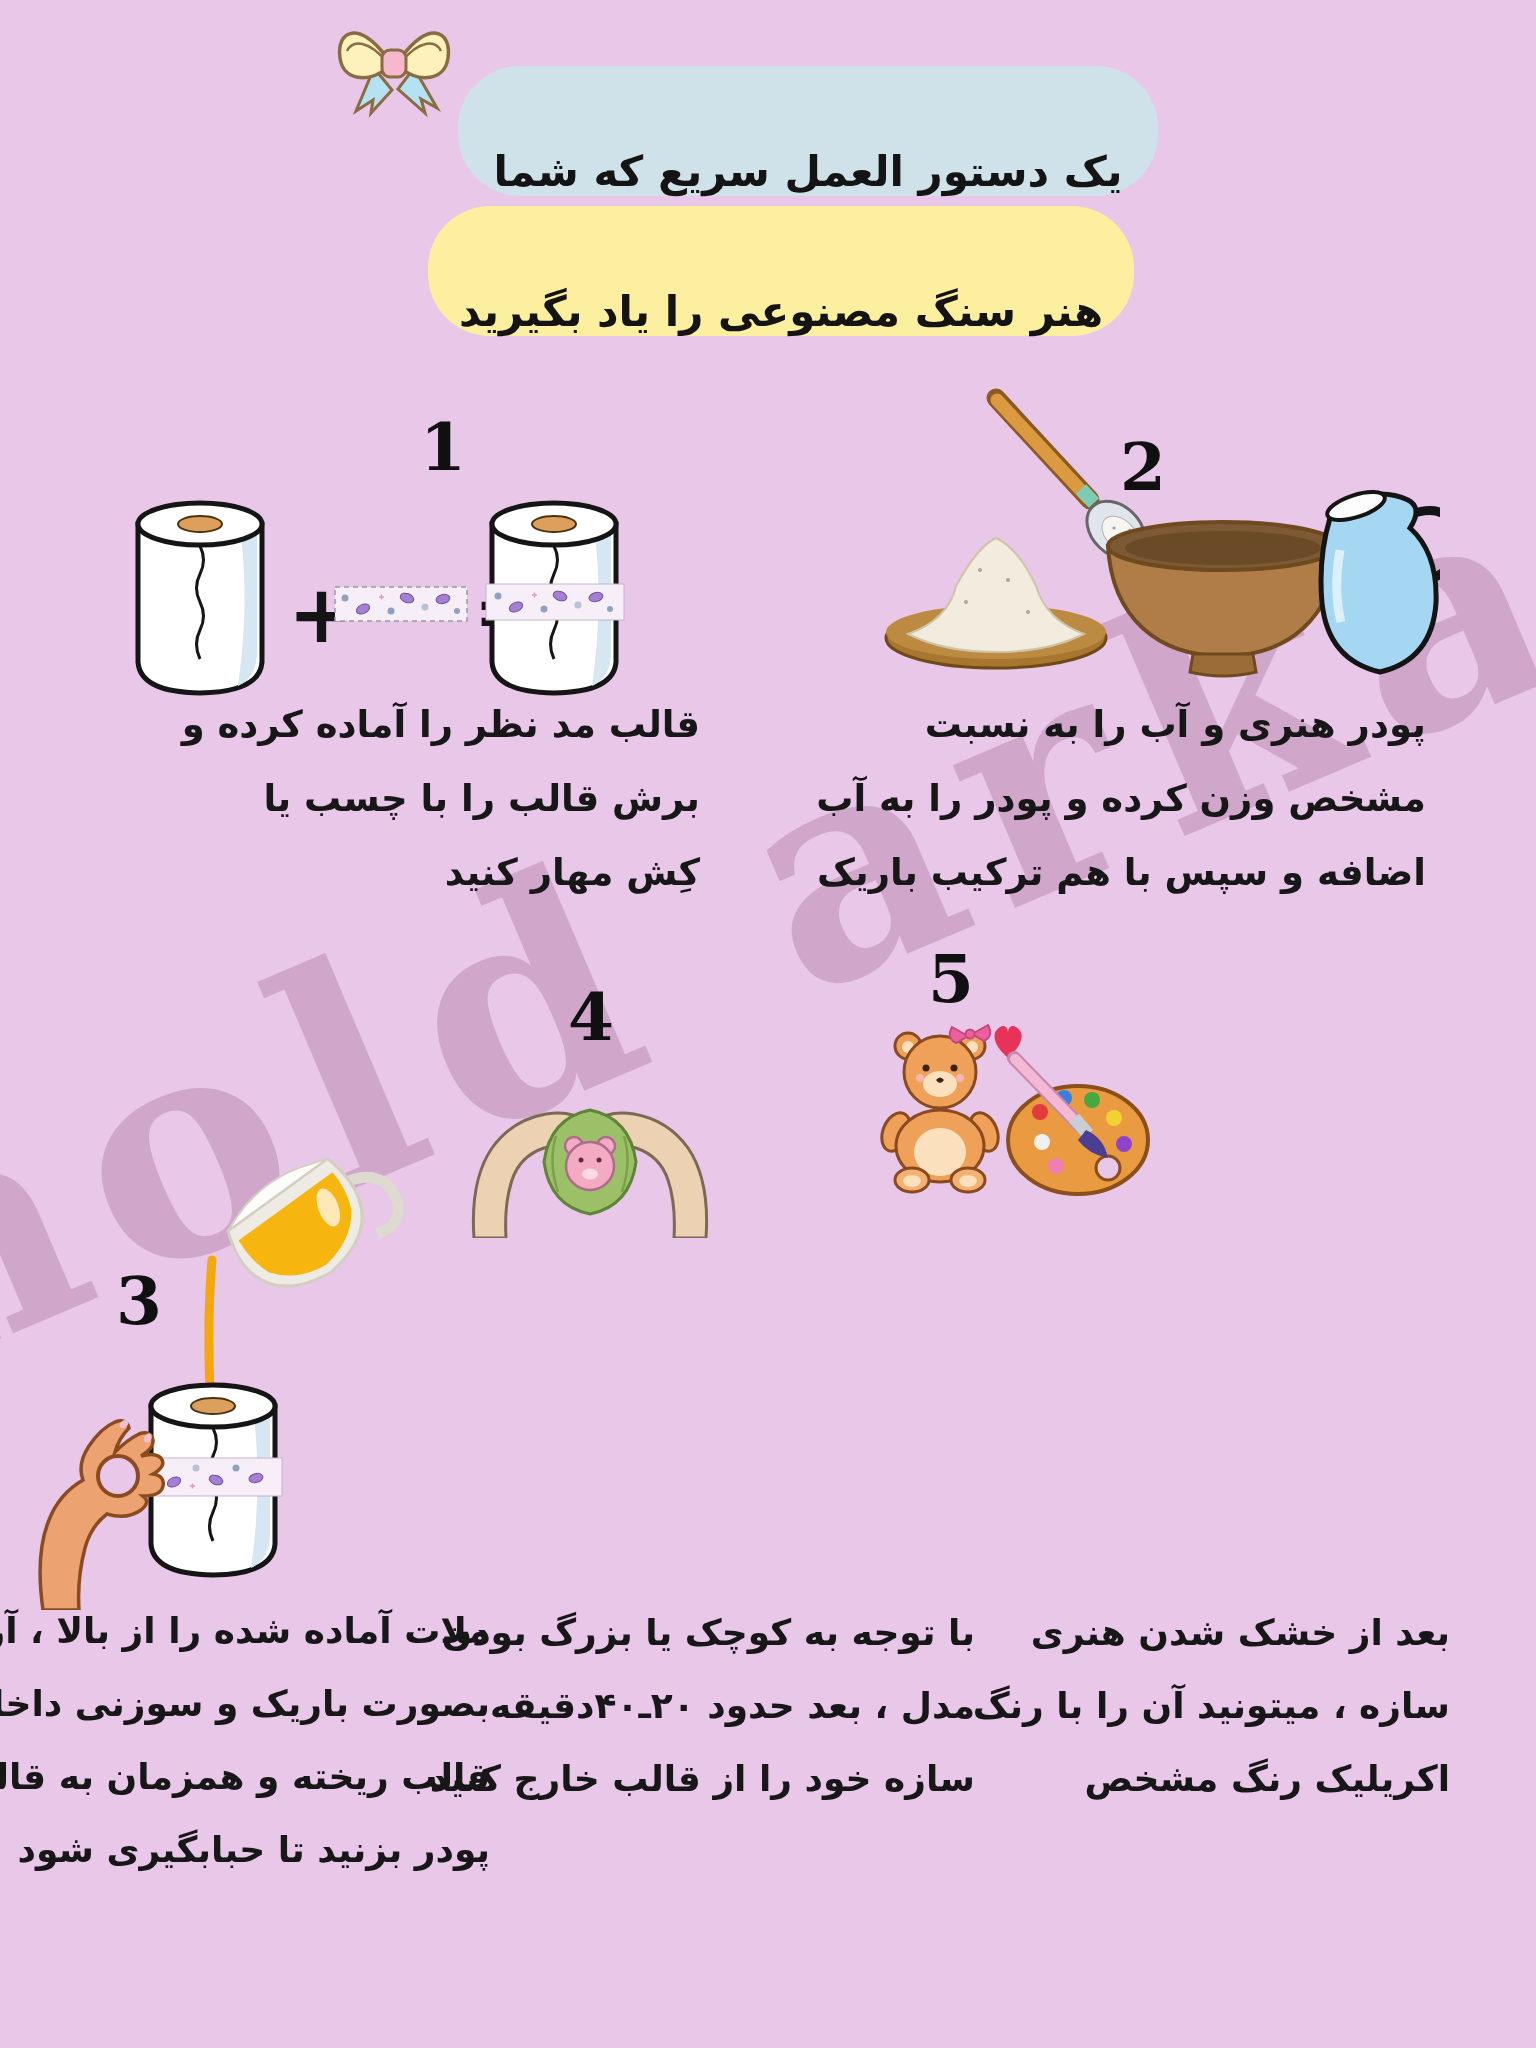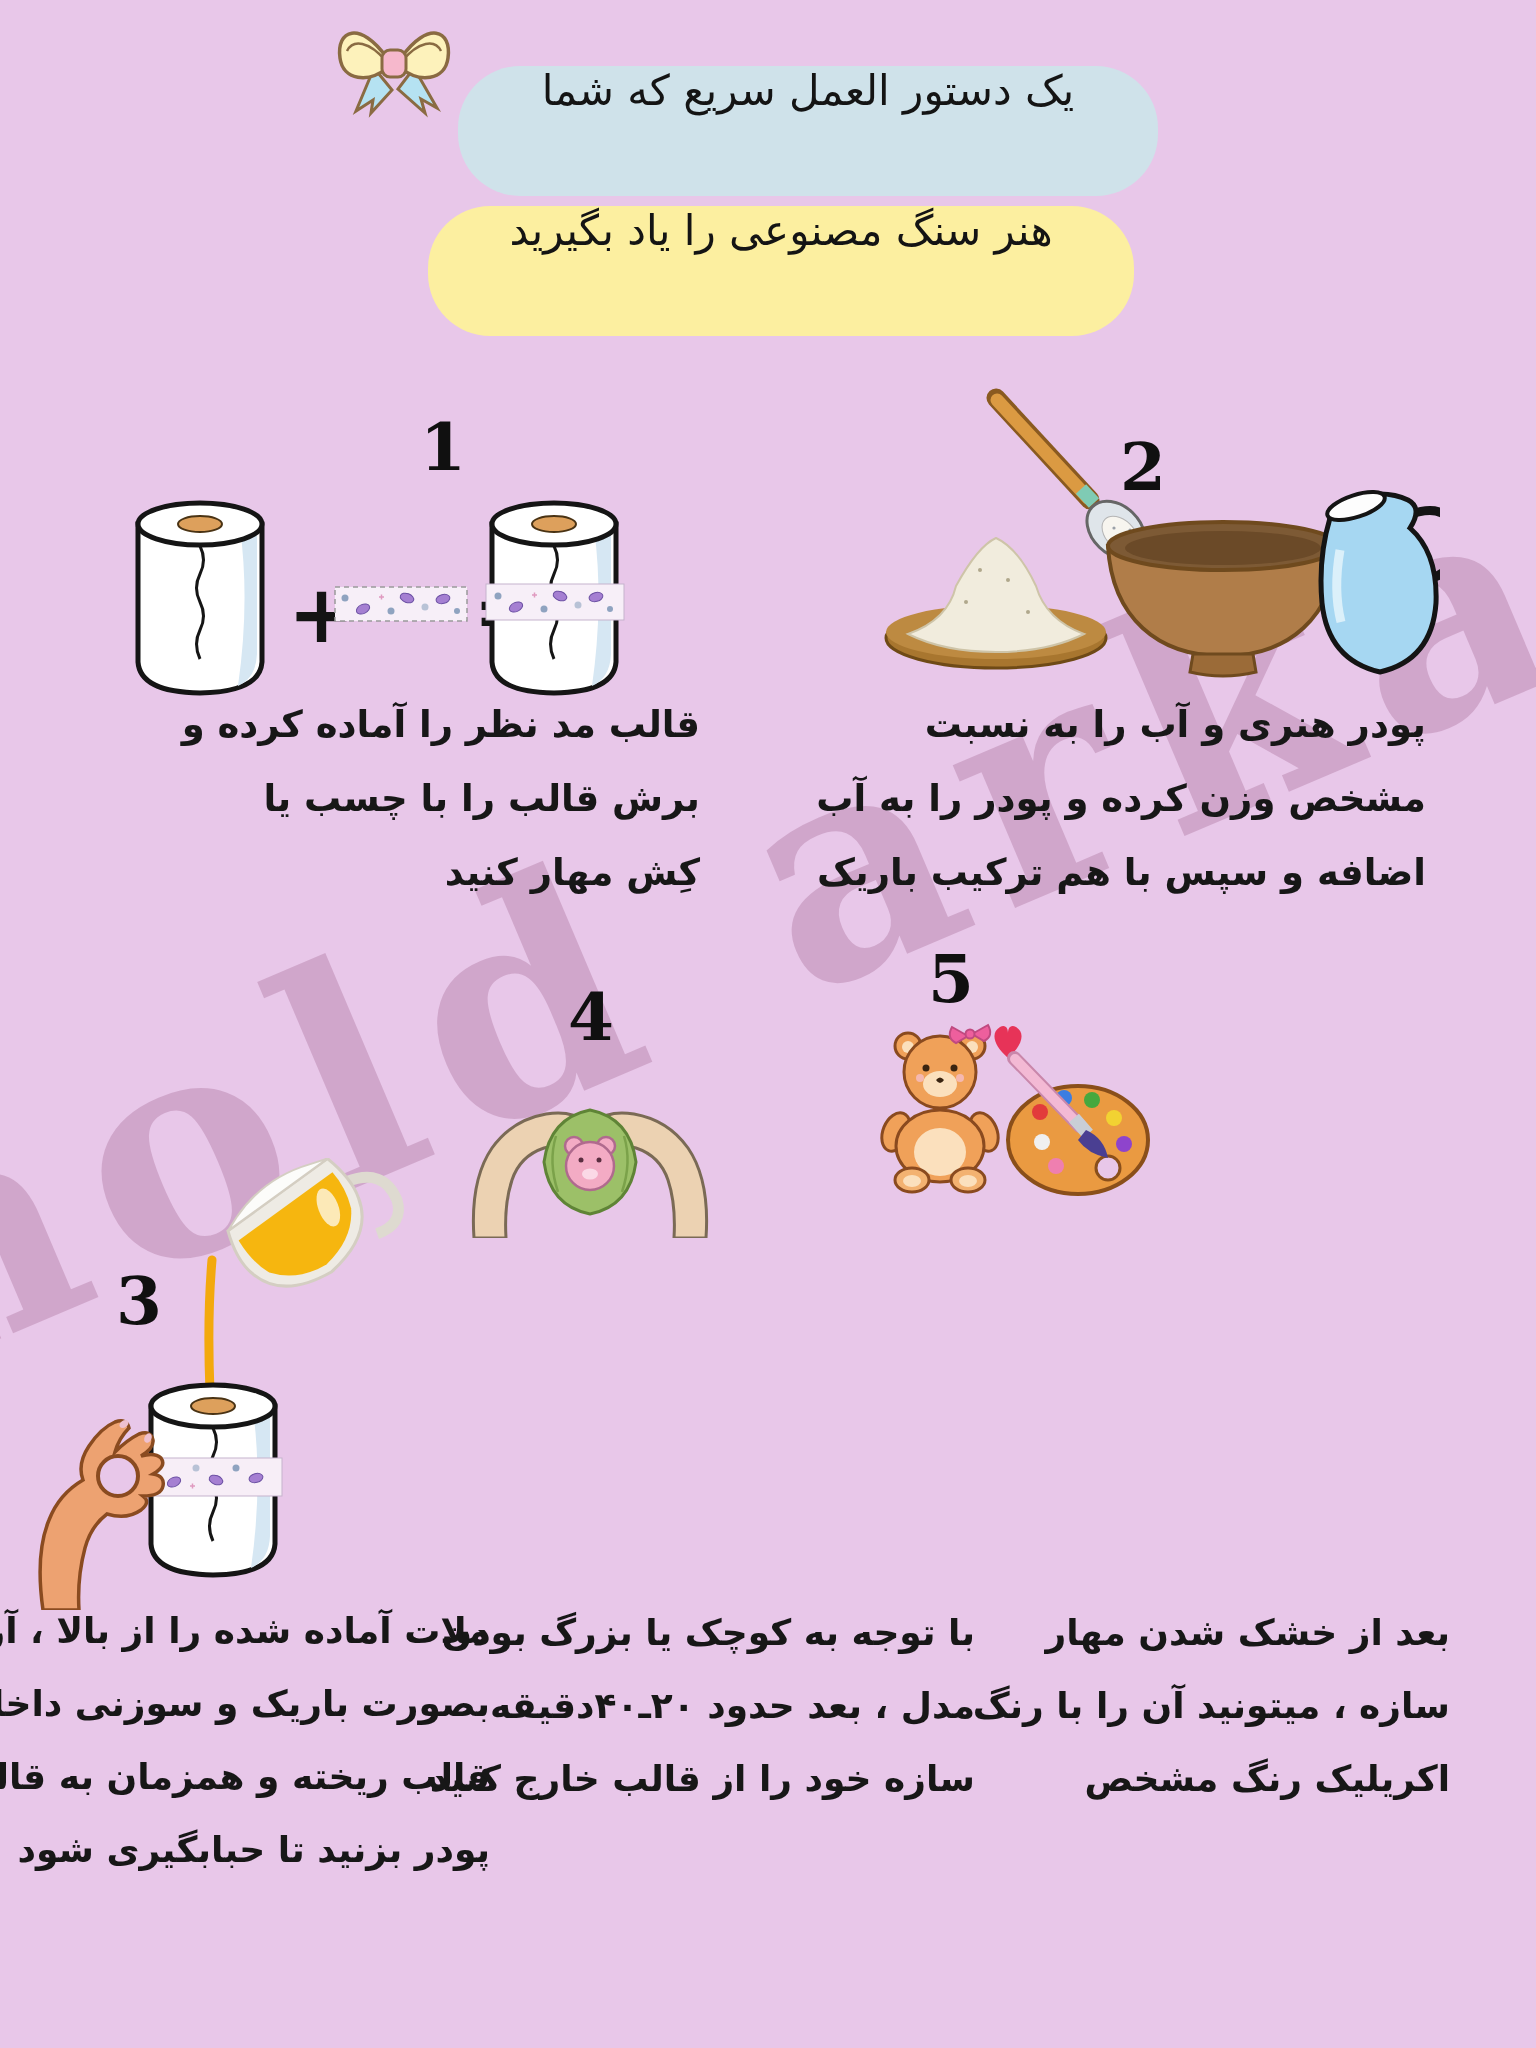--- a/index.html
+++ b/index.html
@@ -5,22 +5,22 @@
   * { margin:0; padding:0; box-sizing:border-box; }
   html,body { width:1536px; height:2048px; }
   body {
     position:relative; overflow:hidden;
     background:#e8c7e9;
     font-family:"DejaVu Sans", sans-serif;
   }
   .abs { position:absolute; }
   .z2 { z-index:2; }
   .bubble {
-    border-radius:62px; display:flex; align-items:flex-start; justify-content:center;
-    direction:rtl; font-weight:normal; font-size:42px; color:#141414; z-index:2;
+    border-radius:62px; display:flex; align-items:flex-end; justify-content:center;
+    direction:rtl; font-weight:bold; font-size:42px; color:#141414; z-index:2;
   }
   .num {
     font-family:"DejaVu Serif", serif; font-weight:bold; font-size:66px;
     color:#101010; text-align:center; z-index:2; width:70px;
   }
   .fa {
     direction:rtl; font-weight:bold; color:#171717; text-align:right; z-index:2;
   }
   .fa .ln { white-space:nowrap; }
   .t-lg .ln { font-size:37px; line-height:74px; }
@@ -255,16 +255,16 @@
   </g>
   <g>
     <path d="M158 42 L224 110" stroke="#c987ab" stroke-width="14" stroke-linecap="round"></path>
     <path d="M159 43 L223 109" stroke="#f3b9d4" stroke-width="10" stroke-linecap="round"></path>
     <path d="M218 102 L232 118" stroke="#c9ced6" stroke-width="13"></path>
     <path d="M230 114 Q248 122 252 142 Q232 138 222 124 Z" fill="#4a3f92"></path>
   </g>
 </svg>
 
 <div class="abs fa t-md" style="left:1010px;top:1596px;width:440px">
-  <div class="ln">بعد از خشک شدن مهار</div>
+  <div class="ln">بعد از خشک شدن هنری</div>
   <div class="ln">سازه ، میتونید آن را با رنگ</div>
   <div class="ln">اکریلیک رنگ مشخص</div>
 </div>
 
 </body></html>

